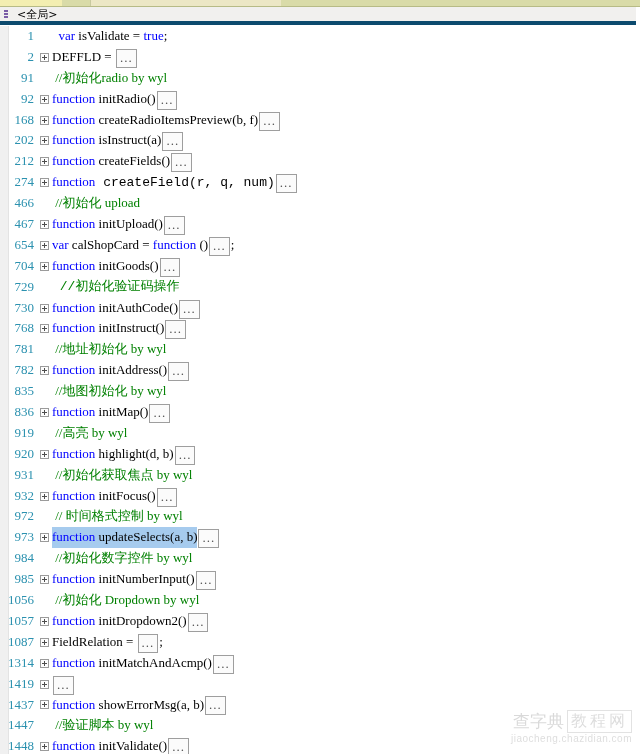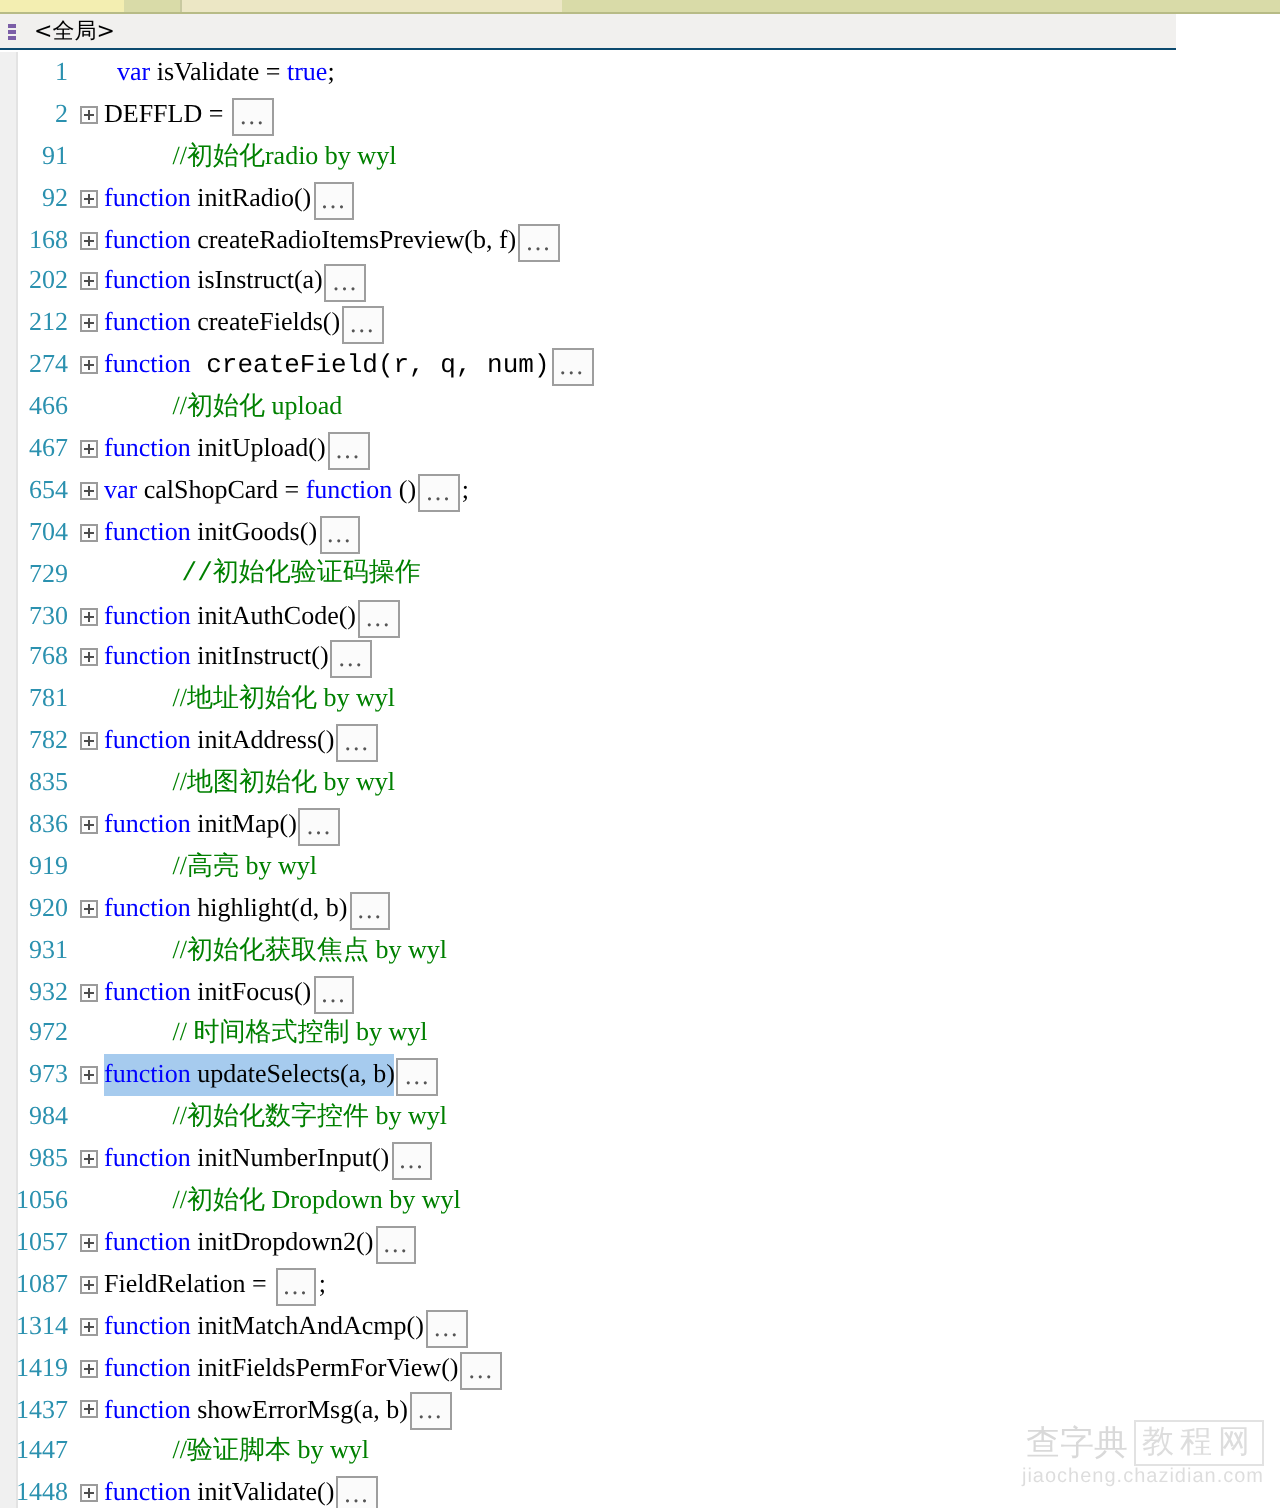--- a/index.html
+++ b/index.html
@@ -36,24 +36,24 @@
     left: 90px; top: 0;
     width: 190px; height: 6px;
     background: #ece7c5;
     border-left: 1px solid #c8c9a0;
   }
 
   
   #nav-bar {
     position: absolute;
     top: 7px; left: 0;
-    width: 588px;
+    width: 636px;
     height: 18px;
     background: #f1f0ee;
-    border-bottom: 1px solid #0c4a6e;
+    border-bottom: 4px solid #0c4a6e;
     box-sizing: border-box;
     display: flex;
     align-items: center;
   }
   #nav-bar .nav-icon {
     width: 14px;
     height: 14px;
     margin-left: 1px;
     margin-right: 2px;
     position: relative;
@@ -161,21 +161,21 @@
   .code-text {
     flex: none;
     display: flex;
     align-items: center;
     padding-left: 1px;
   }
 
   
   .tk-kw      { color: #0000ff; }      
   .tk-plain   { color: #000000; }
-  .tk-comment { color: #008000; margin-left: 31px; }
+  .tk-comment { color: #008000; }
 
   
   .ellipsis-box {
     display: inline-block;
     border: 1px solid #9e9e9e;
     background: #fbfbfb;
     color: #555555;
     font-family: "Liberation Serif", "DejaVu Serif", serif;
     font-size: 13px;
     line-height: 13px;
@@ -534,21 +534,20 @@
           <span><span class="tk-kw" style="white-space: pre;">function</span><span class="tk-plain" style="white-space: pre;"> initMatchAndAcmp()</span></span>
           <span class="ellipsis-box">...</span>
         </div>
       </div>
       <div class="code-line">
         <div class="gutter">1419</div>
         <div class="fold-cell">
           <span class="fold-box"></span>
         </div>
         <div class="code-text">
-          <span><span class="tk-kw" style="white-space: pre;">function</span><span class="tk-plain" style="white-space: pre;"> initFieldsPermForView()</span></span>
           <span class="ellipsis-box">...</span>
         </div>
       </div>
       <div class="code-line">
         <div class="gutter">1437</div>
         <div class="fold-cell">
           <span class="fold-box"></span>
         </div>
         <div class="code-text">
           <span><span class="tk-kw" style="white-space: pre;">function</span><span class="tk-plain" style="white-space: pre;"> showErrorMsg(a, b)</span></span>

